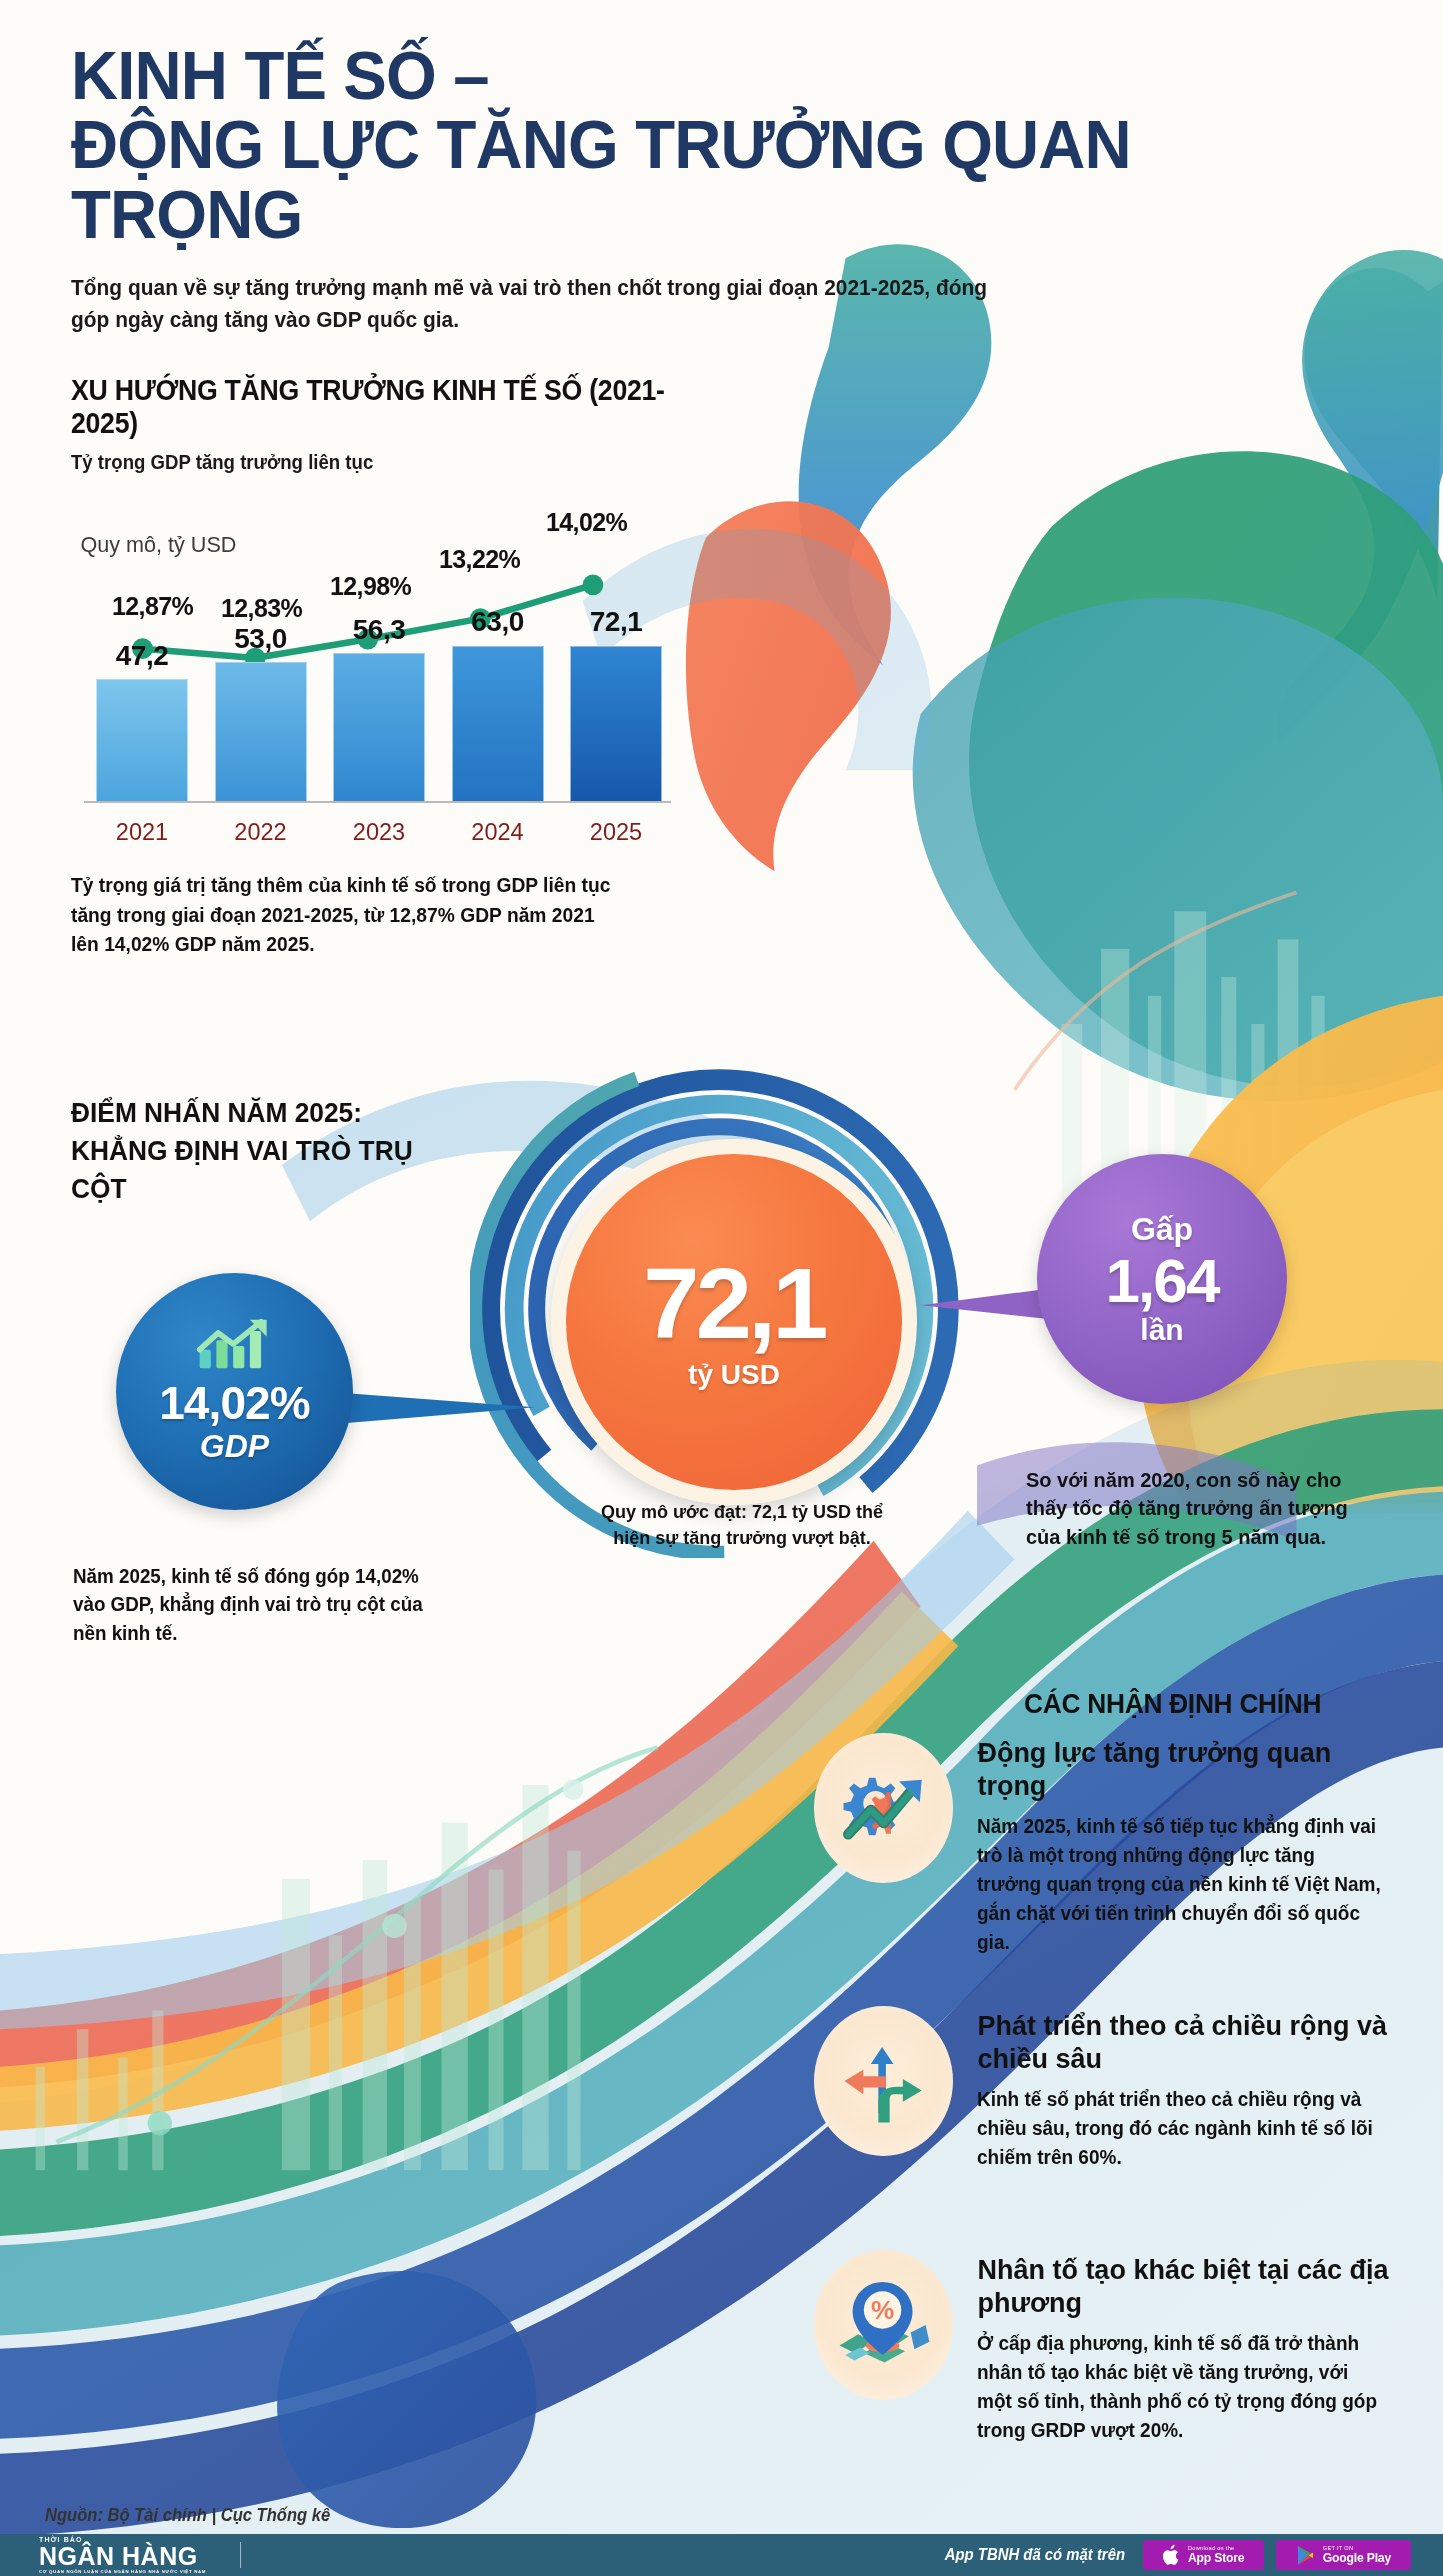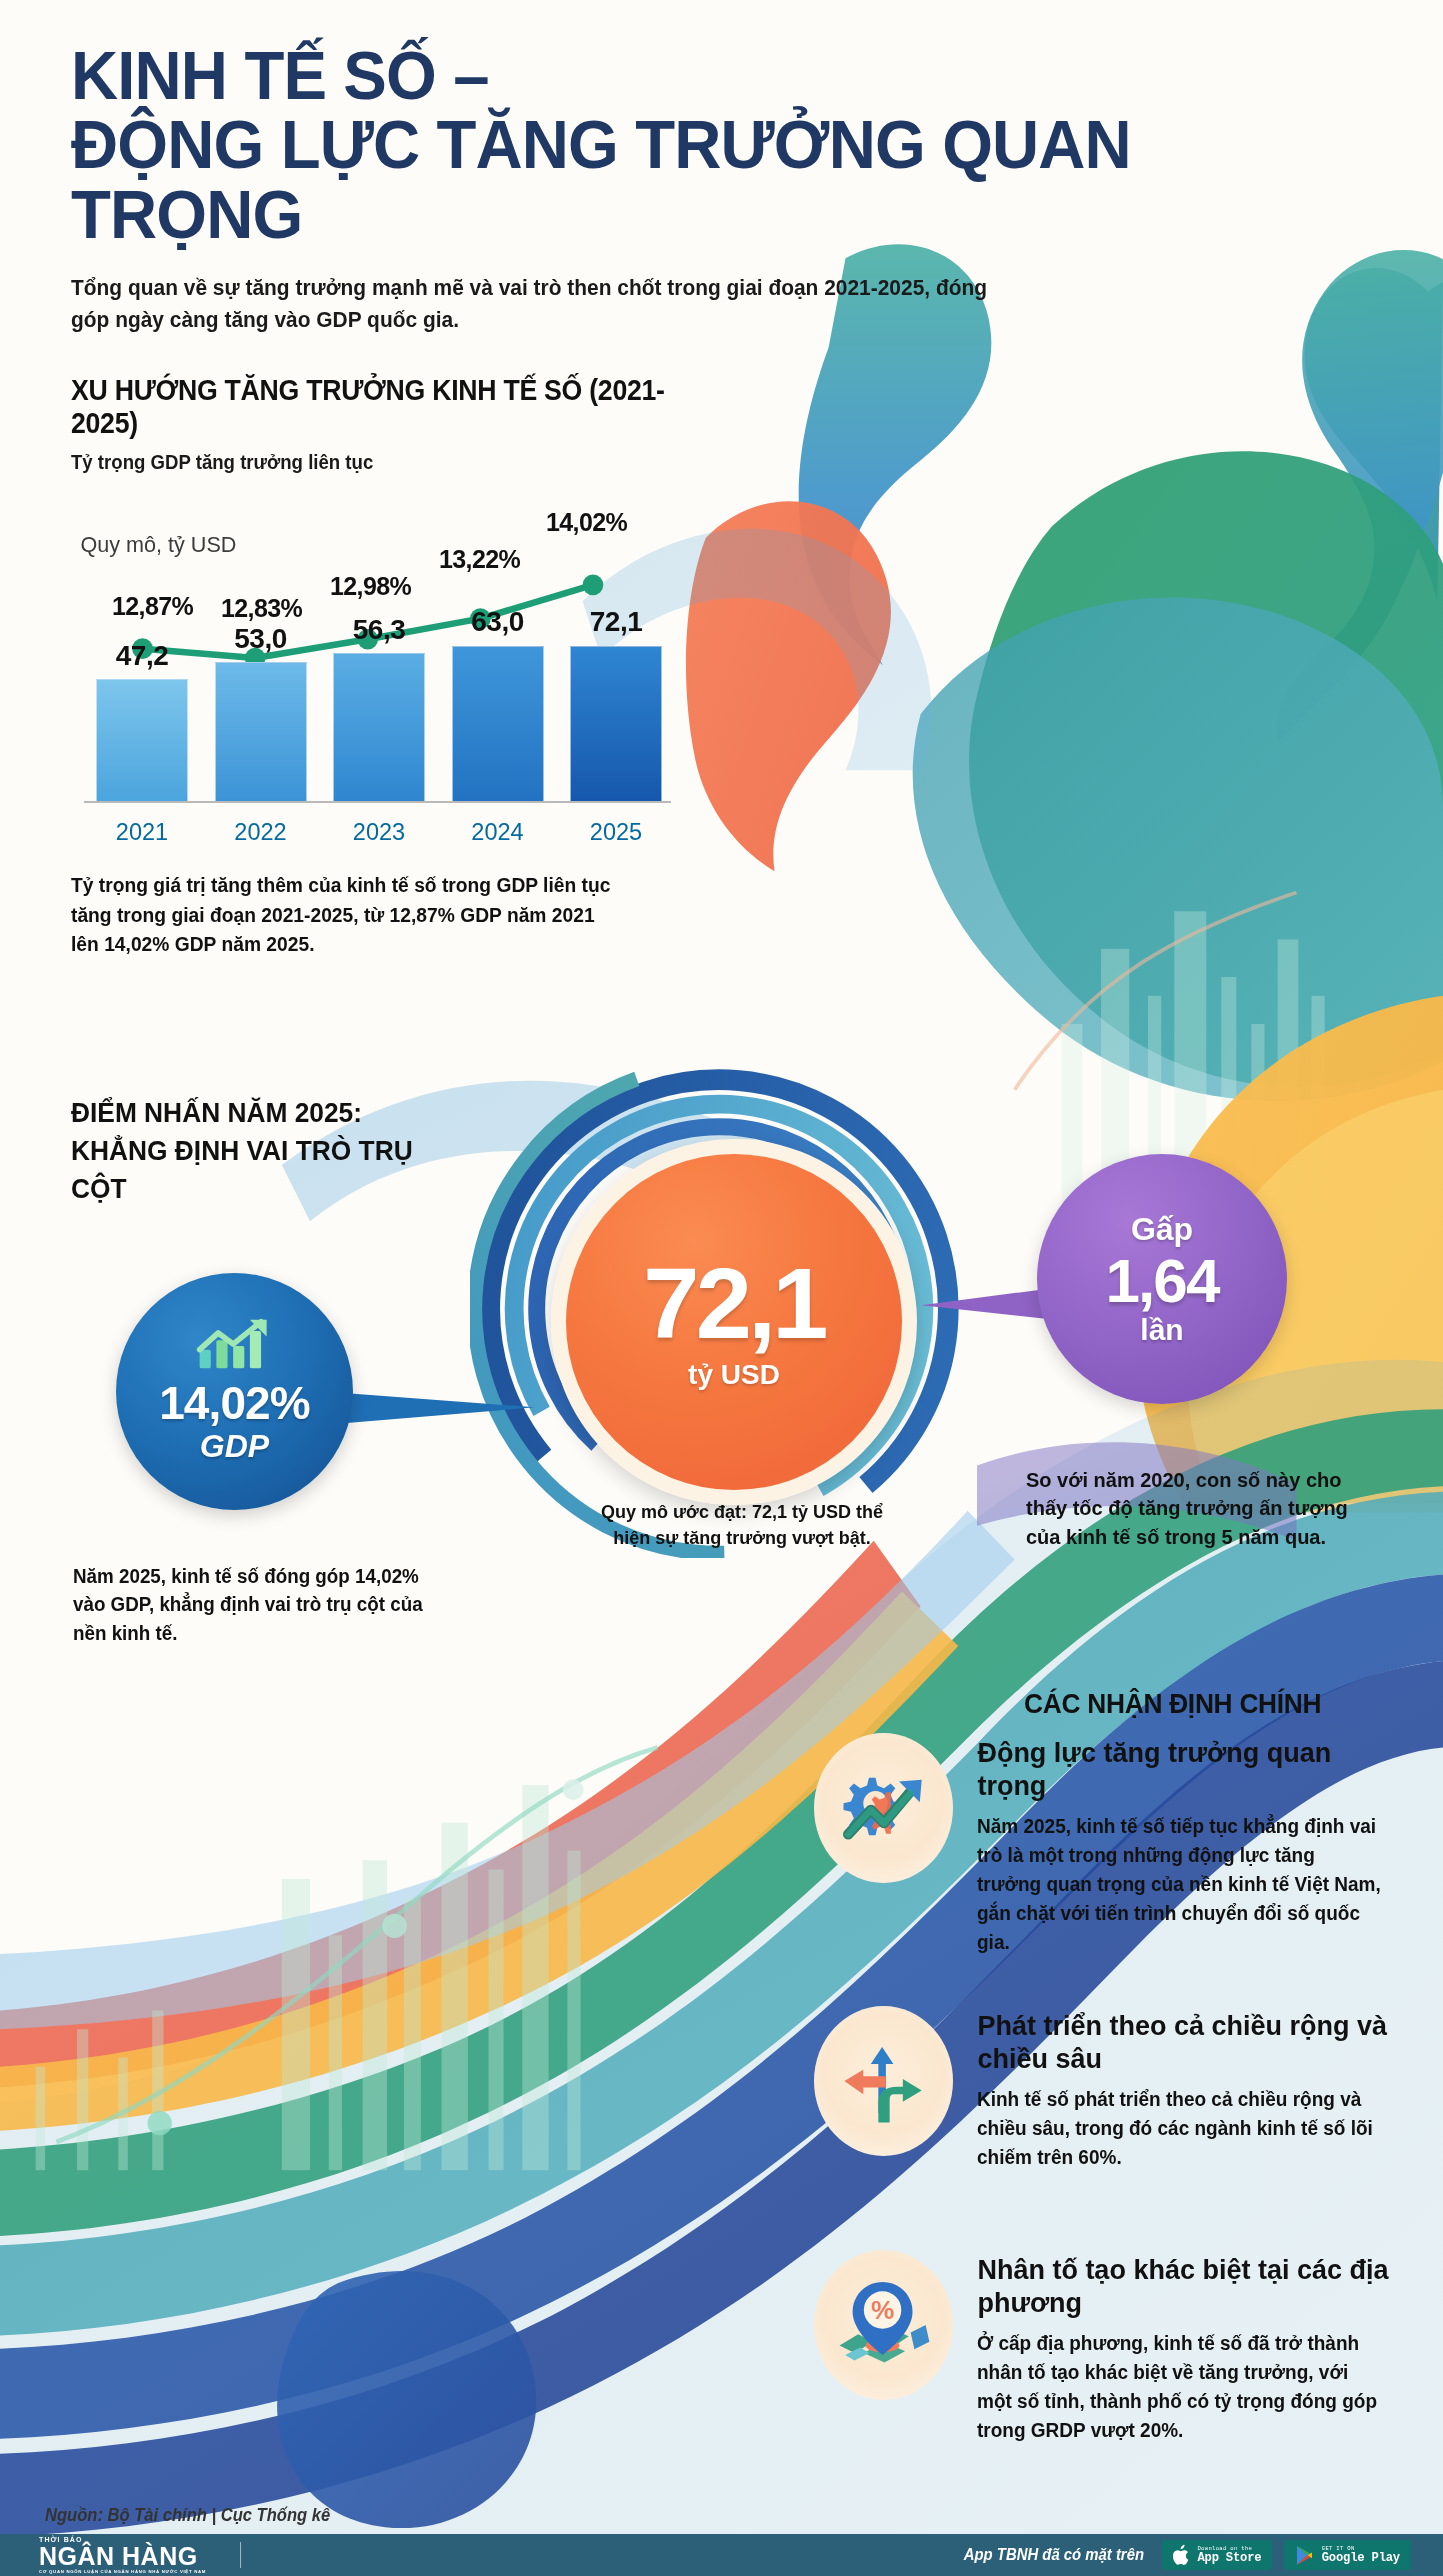--- a/index.html
+++ b/index.html
@@ -63,21 +63,21 @@
     display:flex;align-items:flex-end;justify-content:space-between;
   }
   .bar-col{width:90px;display:flex;flex-direction:column;align-items:center;justify-content:flex-end;height:100%;}
   .bar-val{font-size:28px;font-weight:bold;color:#111;margin-bottom:7.5px;letter-spacing:-0.5px;}
   .bar{width:90px;border:0.9px solid rgba(255,255,255,.55);}
   .baseline{position:absolute;left:13px;bottom:54px;width:587px;height:1.9px;background:#b9b9b9;}
   .xlabels{
     position:absolute;left:26px;bottom:11.3px;width:564px;
     display:flex;justify-content:space-between;
   }
-  .xlab{width:90px;text-align:center;font-size:23.5px;color:#0369a1;}
+  .xlab{width:90px;text-align:center;font-size:23.5px;color:#7f1d1d;}
   .line-svg{position:absolute;left:0;top:0;width:601px;height:366px;}
   .pct{position:absolute;font-size:25px;font-weight:bold;color:#111;letter-spacing:-0.6px;white-space:nowrap;}
   .chart-note{
     margin-top:13px;font-size:20.7px;font-weight:bold;line-height:1.42;color:#111;width:582px;
     transform:scaleX(0.93);transform-origin:left center;
   }
 
   
   .hl-title{
     position:absolute;left:71px;top:1094px;width:395px;z-index:22;
@@ -156,22 +156,22 @@
   .logo{margin-left:39px;display:flex;flex-direction:column;align-items:flex-start;color:#fff;line-height:1;}
   .logo .l1{font-size:7px;font-weight:bold;letter-spacing:1.1px;}
   .logo .l2{font-size:25px;font-weight:bold;letter-spacing:0.5px;margin:0.9px 0;}
   .logo .l3{font-size:4.3px;font-weight:bold;letter-spacing:0.7px;}
   .divider{width:0.9px;height:26px;background:rgba(255,255,255,.55);margin-left:34px;}
   .app-text{
     margin-left:auto;font-size:16px;font-style:italic;color:#fff;font-weight:bold;
     transform:scaleX(0.93);
   }
   .badge{
-    height:30px;border-radius:3.8px;background:#0f766e;color:#fff;
-    display:flex;align-items:center;gap:5.6px;padding:0 11px;margin-left:11.3px;font-family:Liberation Mono, monospace;
+    height:30px;border-radius:3.8px;background:#a21caf;color:#fff;
+    display:flex;align-items:center;gap:5.6px;padding:0 20px;margin-left:11.3px;
   }
   .badge:last-child{margin-right:32px;gap:8px;}
   .badge .b-txt{display:flex;flex-direction:column;line-height:1;}
   .badge .b-small{font-size:5.6px;letter-spacing:0.3px;}
   .badge .b-big{font-size:12.2px;font-weight:bold;letter-spacing:-0.2px;margin-top:0.9px;}
 </style>
 </head>
 <body>
 
 <div class="page">

